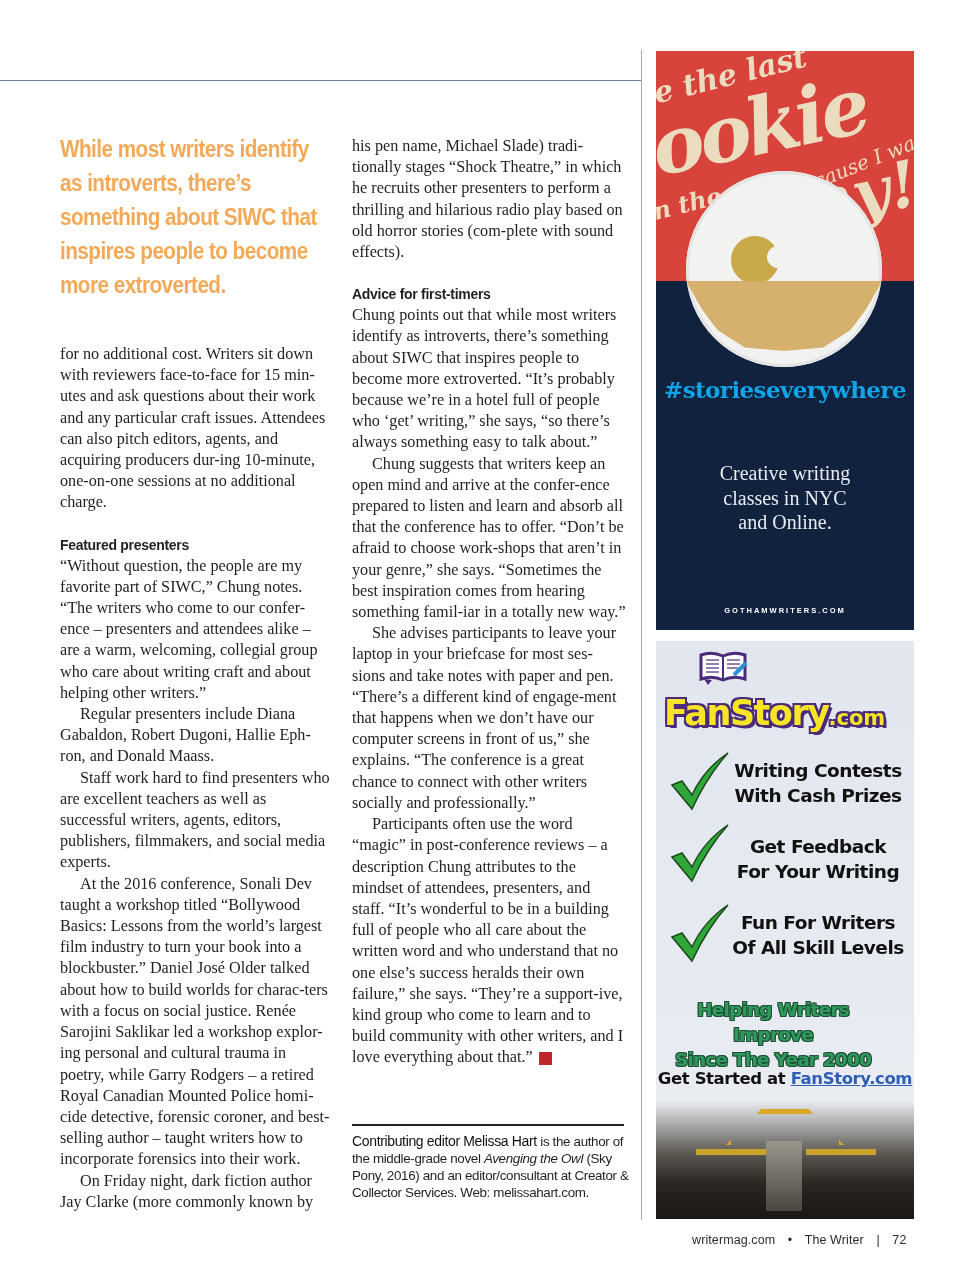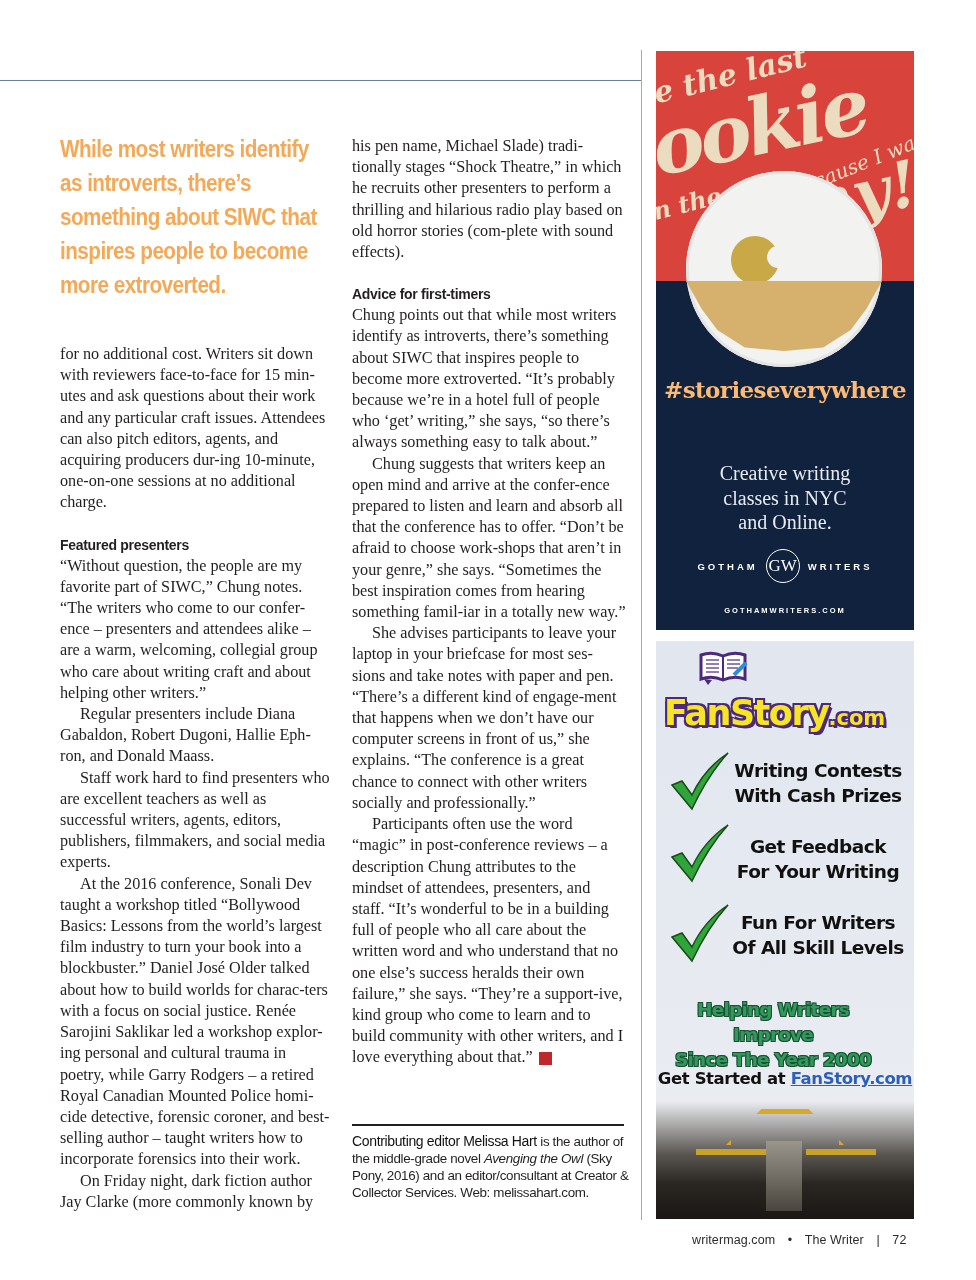--- a/index.html
+++ b/index.html
@@ -31,21 +31,21 @@
 
   
   .gotham { position:absolute; left:656px; top:51px; width:258px; height:579px; overflow:hidden; background:#10223d; }
   .gotham .red { position:absolute; left:0; top:0; width:258px; height:230px; background:#d8433b; overflow:hidden; }
   .script { position:absolute; color:#ecdcbf; font-family:"DejaVu Serif", serif; font-style:italic; font-weight:bold; white-space:nowrap; }
   .plate { position:absolute; left:30px; top:120px; width:196px; height:196px; border-radius:50%; background:#f2f2f0; box-shadow:0 0 0 3px #e4e4e4 inset; }
   .cookie { position:absolute; left:75px; top:185px; width:48px; height:48px; border-radius:50%; background:#c9a847; }
   .cookie::after { content:""; position:absolute; right:-10px; top:10px; width:22px; height:22px; border-radius:50%; background:#f2f2f0; }
   .pencil { position:absolute; left:30px; top:230px; width:196px; height:70px; background:#d6b16e;
     clip-path:polygon(0 0,100% 0,92% 40%,84% 70%,70% 95%,50% 100%,30% 95%,16% 70%,8% 40%); }
-  .hashtag { position:absolute; left:0; top:325px; width:258px; text-align:center; color:#fdba74;
+  .hashtag { position:absolute; left:0; top:325px; width:258px; text-align:center; color:#0ea5e9;
     font-family:"DejaVu Serif", serif; font-weight:bold; font-size:23px; letter-spacing:-0.6px; }
   .g-tag { position:absolute; left:0; top:402px; width:258px; text-align:center; color:#e8ecf2;
     font-family:"Liberation Serif", serif; font-size:20px; line-height:24.5px;margin-top:8px; }
   .g-logo { position:absolute; left:0; top:498px; width:258px; display:flex; align-items:center; justify-content:center; gap:8px;
     color:#fff; font-family:"Liberation Sans", sans-serif; font-size:9.5px; font-weight:bold; letter-spacing:3px; }
   .g-circle { width:34px; height:34px; border:1.5px solid #fff; border-radius:50%; display:flex; align-items:center; justify-content:center;
     font-family:"Liberation Serif", serif; font-size:17px; letter-spacing:0; font-weight:normal; }
   .g-url { position:absolute; left:0; top:555px; width:258px; text-align:center; color:#fff;
     font-family:"Liberation Sans", sans-serif; font-size:7.5px; font-weight:bold; letter-spacing:2px; }
 
@@ -118,25 +118,20 @@
   </div>
   <div class="plate"></div>
   <div class="cookie"></div>
   <div class="pencil"></div>
   <div class="hashtag">#storieseverywhere</div>
   <div class="g-tag">
     <div>Creative writing</div>
     <div>classes in NYC</div>
     <div>and Online.</div>
   </div>
-  <div class="g-logo">
-    <span>GOTHAM</span>
-    <span class="g-circle">GW</span>
-    <span>WRITERS</span>
-  </div>
   <div class="g-url">GOTHAMWRITERS.COM</div>
 </div>
 
 <div class="fan">
   <svg class="book" viewBox="0 0 50 36">
     <path d="M3 4 Q14 0 25 5 Q36 0 47 4 L47 28 Q36 24 25 29 Q14 24 3 28 Z" fill="#fff" stroke="#4b2a7b" stroke-width="3"></path>
     <line x1="25" y1="5" x2="25" y2="29" stroke="#4b2a7b" stroke-width="2"></line>
     <g stroke="#4b2a7b" stroke-width="1.2">
         <line x1="8" y1="9" x2="21" y2="9"></line>
         <line x1="8" y1="13" x2="21" y2="13"></line>

